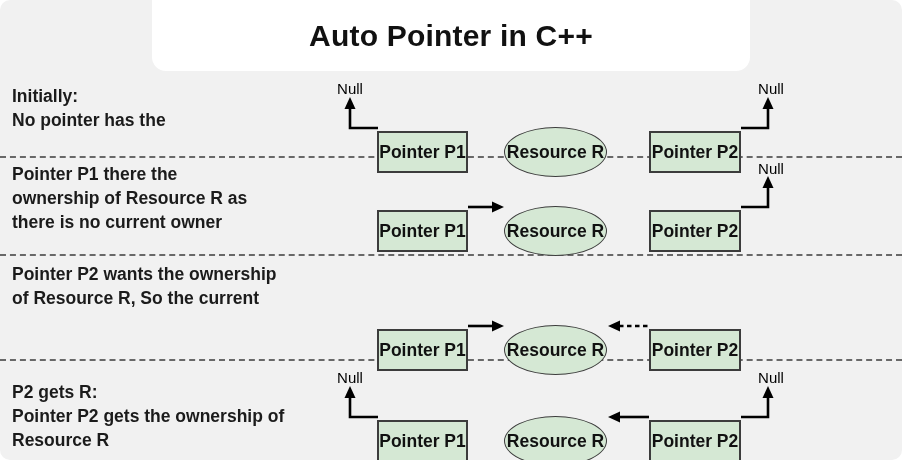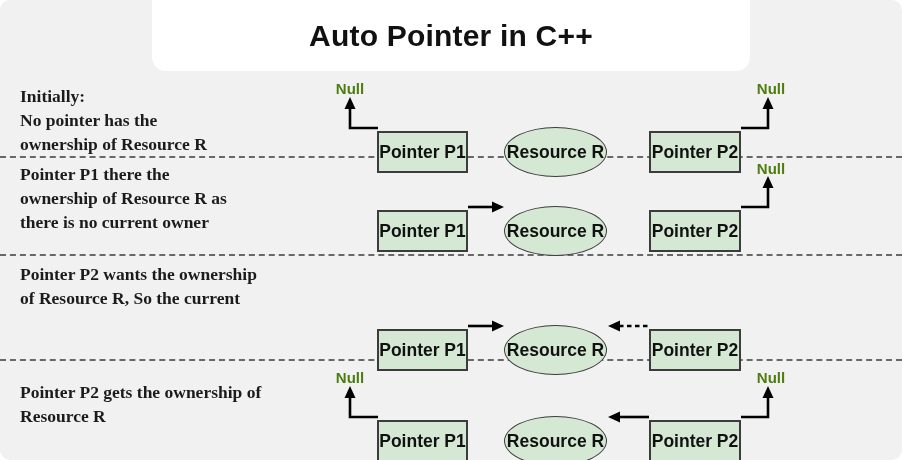--- a/index.html
+++ b/index.html
@@ -1,49 +1,48 @@
 <!DOCTYPE html>
 <html><head>
 <meta charset="utf-8">
 <style>
   html,body{margin:0;padding:0;background:#ffffff;font-family:"Liberation Sans","DejaVu Sans",sans-serif;}
   .canvas{position:relative;width:902px;height:460px;background:var(--bg,#f1f1f1);border-radius:10px;overflow:hidden;}
   .title-card{position:absolute;left:152px;top:-14px;width:598px;height:85px;background:#ffffff;border-radius:14px;}
   .title-text{position:absolute;left:0;top:14px;width:100%;height:71px;display:flex;align-items:center;justify-content:center;
     font-size:30px;font-weight:700;color:#111;letter-spacing:.2px;}
   .sep{position:absolute;left:0;width:902px;border-top:2.5px dashed #686868;}
-  .row-text{position:absolute;left:20px;color:#1b1b1b;font-size:17.5px;font-weight:700;line-height:24px;white-space:nowrap;font-family:Liberation Serif, serif;}
+  .row-text{position:absolute;left:12px;color:#1b1b1b;font-size:17.5px;font-weight:700;line-height:24px;white-space:nowrap;}
   .node{position:absolute;box-sizing:border-box;display:flex;align-items:center;justify-content:center;
     background:var(--node-fill,#d5e8d4);border:2px solid var(--node-border,#3c3c3c);
     font-size:17.5px;font-weight:700;color:#111;white-space:nowrap;margin-top:24px;}
   .box{width:91px;height:42px;}
   .box.p2{width:92px;}
   .ellipse{width:103px;height:50px;border-radius:50%;border-width:1.5px;}
-  .null-label{position:absolute;width:40px;text-align:center;font-size:15px;font-weight:700;color:#4d7c0f;}
+  .null-label{position:absolute;width:40px;text-align:center;font-size:15px;font-weight:400;color:#000000;}
   .arrow{position:absolute;}
   .section{position:static;}
 </style>
 </head>
 <body>
 
 <div class="canvas" style="--bg: #f1f1f1; --node-fill: #d5e8d4; --node-border: #3c3c3c;">
 
   <div class="title-card">
     <div class="title-text">Auto Pointer in C++</div>
   </div>
 
   <div class="sep" style="top:156px"></div>
   <div class="sep" style="top:254px"></div>
   <div class="sep" style="top:359px"></div>
 
   <div class="section">
     <div class="row-text" style="top:84px">
       <div>Initially:</div>
       <div>No pointer has the</div>
-      <div>ownership of Resource R</div>
     </div>
     <div class="null-label" style="left:330px;top:80px">Null</div>
     <svg class="arrow" style="left:342px;top:95px" width="36" height="38">
       <path d="M8 12 V33 H36" fill="none" stroke="#000" stroke-width="2.6"></path>
       <polygon points="8,2 2.5,14 13.5,14" fill="#000"></polygon>
     </svg>
     <div class="node box" style="left:377px;top:107px">Pointer P1</div>
     <div class="node ellipse" style="left:504px;top:103px">Resource R</div>
     <div class="node box p2" style="left:649px;top:107px">Pointer P2</div>
     <svg class="arrow" style="left:741px;top:95px" width="34" height="38">
@@ -86,20 +85,21 @@
     <div class="node ellipse" style="left:504px;top:301px">Resource R</div>
     <svg class="arrow" style="left:607px;top:316px" width="42" height="20">
       <polygon points="1,10 13,4.5 13,15.5" fill="#000"></polygon>
       <path d="M12 10 H42" fill="none" stroke="#000" stroke-width="2.3" stroke-dasharray="4.5 3.5"></path>
     </svg>
     <div class="node box p2" style="left:649px;top:305px">Pointer P2</div>
   </div>
 
   <div class="section">
     <div class="row-text" style="top:380px">
+      <div>P2 gets R:</div>
       <div>Pointer P2 gets the ownership of</div>
       <div>Resource R</div>
     </div>
     <div class="null-label" style="left:330px;top:369px">Null</div>
     <svg class="arrow" style="left:342px;top:384px" width="36" height="38">
       <path d="M8 12 V33 H36" fill="none" stroke="#000" stroke-width="2.6"></path>
       <polygon points="8,2 2.5,14 13.5,14" fill="#000"></polygon>
     </svg>
     <div class="node box" style="left:377px;top:396px">Pointer P1</div>
     <div class="node ellipse" style="left:504px;top:392px">Resource R</div>

